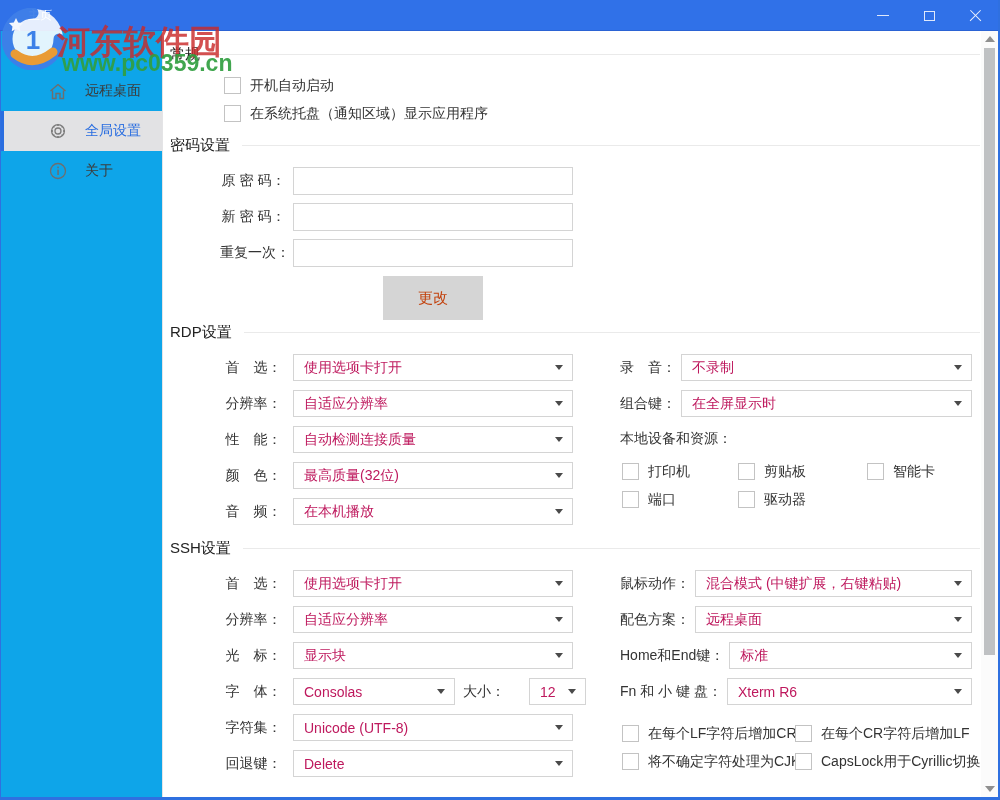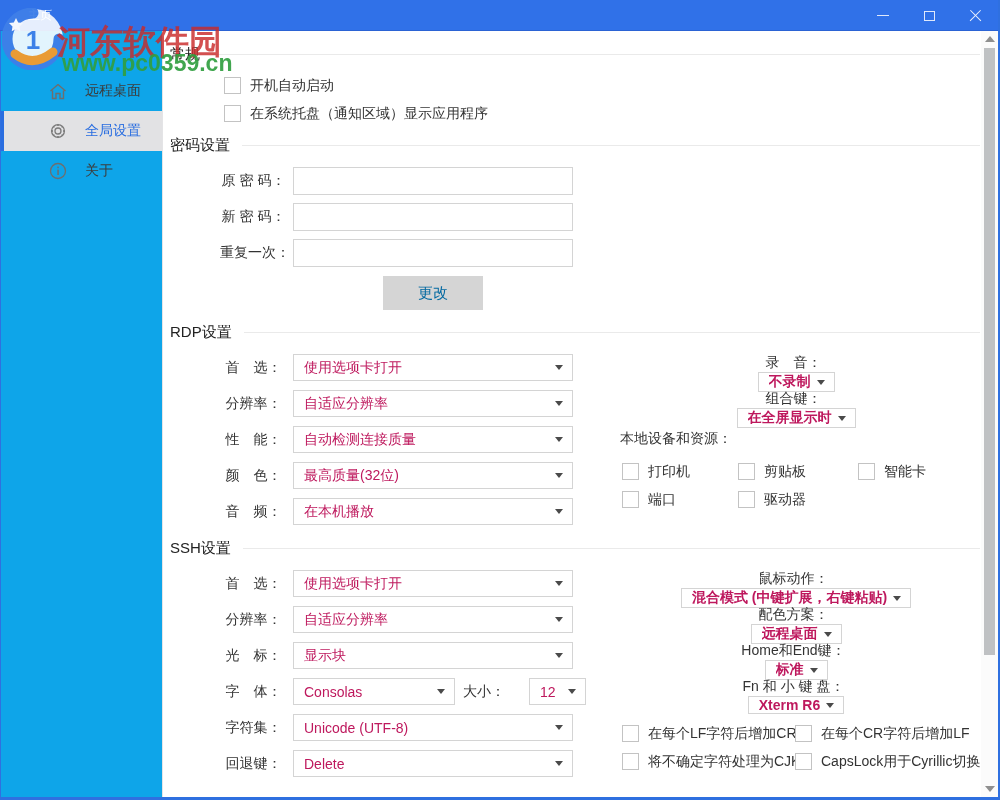--- a/index.html
+++ b/index.html
@@ -58,36 +58,36 @@
   .tinput { width:280px; height:28px; border:1px solid #d4d4d4; background:#fff;
     font-size:14px; color:#333; padding:0 8px; outline:none; }
 
   .dd { height:27px; background:#fff; border:1px solid #d4d4d4; display:flex;
     align-items:center; padding:0 9px 0 10px; cursor:default; }
   .dd .ddv { flex:1; font-size:14px; color:#be185d; white-space:nowrap; overflow:hidden; }
   .caret { width:0; height:0; border-left:4px solid transparent; border-right:4px solid transparent;
     border-top:5px solid #4a4a4a; flex:0 0 auto; margin-left:6px; }
   .dd280 { width:280px; }
 
-  .rrow { position:absolute; left:457px; width:352px; height:27px; display:flex; align-items:center;flex-direction:column; }
+  .rrow { position:absolute; left:457px; width:352px; height:27px; display:flex; align-items:center; }
   .rlbl { font-size:14px; color:#333; white-space:nowrap; margin-right:5px; }
-  .rrow .dd { flex:1;font-weight:bold; }
+  .rrow .dd { flex:1; }
 
   .frow { position:absolute; left:57px; width:520px; height:27px; display:flex; align-items:center; }
   .dd162 { width:162px; }
   .dd57 { width:57px;margin-left:20px; }
   .sizelbl { margin-left:8px; margin-right:4px; font-size:14px; color:#333; white-space:nowrap; }
 
   .grouprow { position:absolute; left:457px; width:362px; height:17px;text-align:center; }
   .grouprow .chkrow { top:0; }
   .gl { position:absolute; left:457px; height:17px; display:flex; align-items:center;
     font-size:14px; color:#333; white-space:nowrap; }
 
-  .btn-change { position:absolute; left:220px; top:245px; width:100px; height:34px;
-    background:#d5d5d5; border:none; font-size:15px; color:#0369a1;
+  .btn-change { position:absolute; left:220px; top:245px; width:100px; height:44px;
+    background:#d5d5d5; border:none; font-size:15px; color:#c2410c;
     font-family:"Liberation Sans","DejaVu Sans",sans-serif; cursor:default; }
 
   
   .scrollbar { position:absolute; left:981px; top:31px; width:17px; height:766px; background:#fbfbfb; z-index:30; }
   .sb-up,.sb-down { position:absolute; left:0; width:17px; height:16px;
     display:flex; align-items:center; justify-content:center; }
   .sb-up { top:0; } .sb-down { bottom:0; }
   .tri-up { width:0; height:0; border-left:5px solid transparent; border-right:5px solid transparent;
     border-bottom:6px solid #8f8f8f; }
   .tri-down { width:0; height:0; border-left:5px solid transparent; border-right:5px solid transparent;
@@ -246,21 +246,21 @@
     <div class="gl" style="top:399px">本地设备和资源：</div>
     <div class="grouprow" style="top:432px">
       <div class="chkrow" style="left:2px">
         <span class="cbox"></span>
         <span class="clabel">打印机</span>
       </div>
       <div class="chkrow" style="left:118px">
         <span class="cbox"></span>
         <span class="clabel">剪贴板</span>
       </div>
-      <div class="chkrow" style="left:238px">
+      <div class="chkrow" style="left:247px">
         <span class="cbox"></span>
         <span class="clabel">智能卡</span>
       </div>
     </div>
     <div class="grouprow" style="top:460px">
       <div class="chkrow" style="left:2px">
         <span class="cbox"></span>
         <span class="clabel">端口</span>
       </div>
       <div class="chkrow" style="left:118px">

